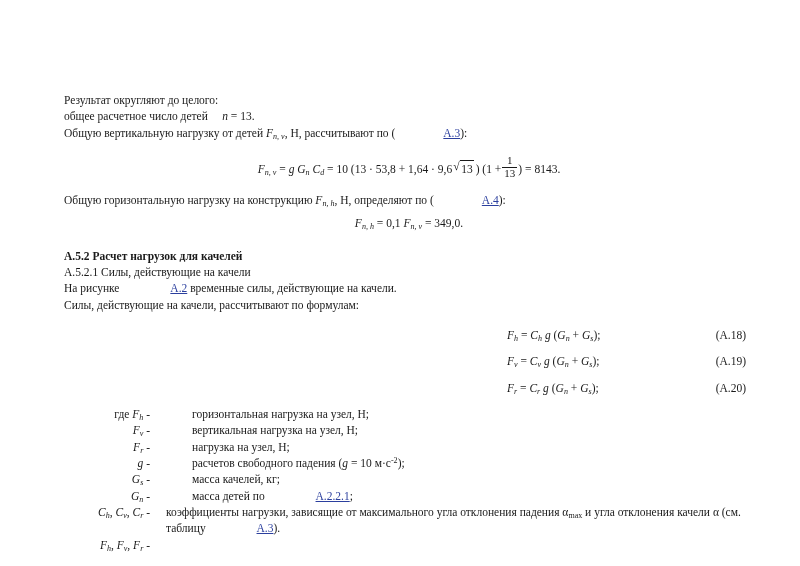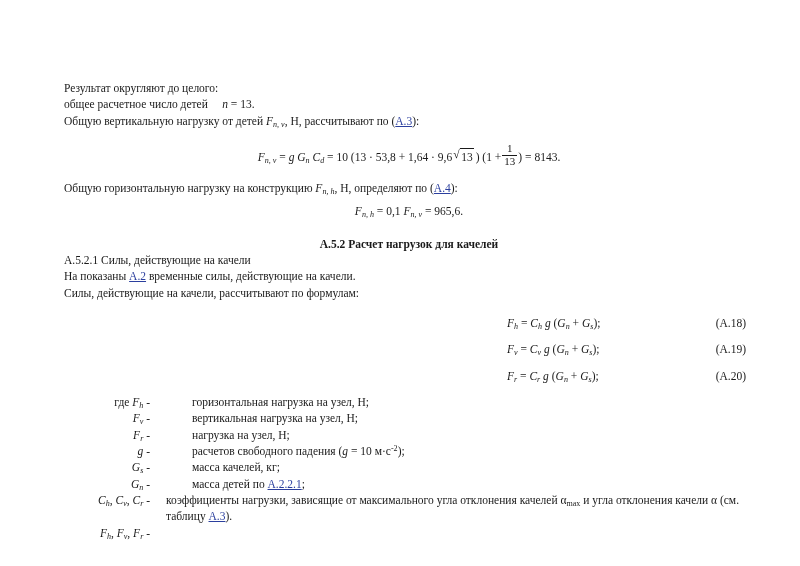--- a/index.html
+++ b/index.html
@@ -19,41 +19,42 @@
   .page {
     position: relative;
     width: 800px;
     height: 566px;
     padding: 0;
     box-sizing: border-box;
   }
   .content {
     position: absolute;
     left: 64px;
-    top: 80px;
+    top: 92px;
     width: 690px;
   }
   p { margin: 0; }
   .line { white-space: nowrap; }
   i, .it { font-style: italic; }
-  .bold { font-weight: bold; text-align: center; }
+  .bold { font-weight: bold; }
   sub {
     font-size: 0.70em;
     vertical-align: -0.28em;
     line-height: 0;
   }
   sup {
     font-size: 0.70em;
     vertical-align: 0.52em;
     line-height: 0;
   }
   a.xref {
     color: #2b3f9e;
     text-decoration: underline;
     cursor: pointer;
+    margin-left: 48px;
   }
   .gap-md { height: 11px; }
   .gap-lg { height: 16px; }
 
   
   .formula-main {
     text-align: center;
     margin-top: 14px;
     margin-bottom: 2px;
     font-size: 11.5px;
@@ -177,29 +178,29 @@
 
     <p class="line">
       <span>Общую горизонтальную нагрузку на конструкцию</span>
       <i><span>F</span><sub>n, h</sub></i><span>, Н, определяют по (</span><a class="xref" href="#">А.4</a><span>):</span>
     </p>
 
     <div class="formula-center" style="margin-top:7px;">
       <i><span>F</span><sub>n, h</sub></i>
       <span>= 0,1</span>
       <i><span>F</span><sub>n, v</sub></i>
-      <span>= 965,6.</span>
+      <span>= 349,0.</span>
     </div>
 
     <div class="gap-lg"></div>
 
     <p class="line bold">А.5.2 Расчет нагрузок для качелей</p>
     <p class="line">А.5.2.1 Силы, действующие на качели</p>
     <p class="line">
-      <span>На показаны</span>
+      <span>На рисунке</span>
       <a class="xref" href="#">А.2</a>
       <span>временные силы, действующие на качели.</span>
     </p>
     <p class="line">Силы, действующие на качели, рассчитывают по формулам:</p>
 
     <div class="eq-block">
 
       <div class="eq-row">
         <div class="eq-spacer"></div>
         <div class="eq-body">
@@ -290,21 +291,21 @@
       <div class="def-row">
         <div class="def-term">
           <i><span>G</span><sub>n</sub></i>
           <span>-</span>
         </div>
         <div class="def-desc"><span>масса детей по </span><a class="xref" href="#">А.2.2.1</a><span>;</span></div>
       </div>
 
       <div class="def-row wide">
         <div class="def-term"><i><span>C</span><sub>h</sub></i>, <i><span>C</span><sub>v</sub></i>, <i><span>C</span><sub>r</sub></i> <span>-</span></div>
-        <div class="def-desc justify"><span>коэффициенты нагрузки, зависящие от максимального угла отклонения качелей α</span><sub>max</sub><span> и угла отклонения качели α (см.</span><br><span>таблицу </span><a class="xref" href="#">А.3</a><span>).</span></div>
+        <div class="def-desc justify"><span>коэффициенты нагрузки, зависящие от максимального угла отклонения падения α</span><sub>max</sub><span> и угла отклонения качели α (см.</span><br><span>таблицу </span><a class="xref" href="#">А.3</a><span>).</span></div>
       </div>
 
       <div class="def-row wide">
         <div class="def-term"><i><span>F</span><sub>h</sub></i>, <i><span>F</span><sub>v</sub></i>, <i><span>F</span><sub>r</sub></i> <span>-</span></div>
       </div>
 
     </div>
 
   </div>
 </div>

